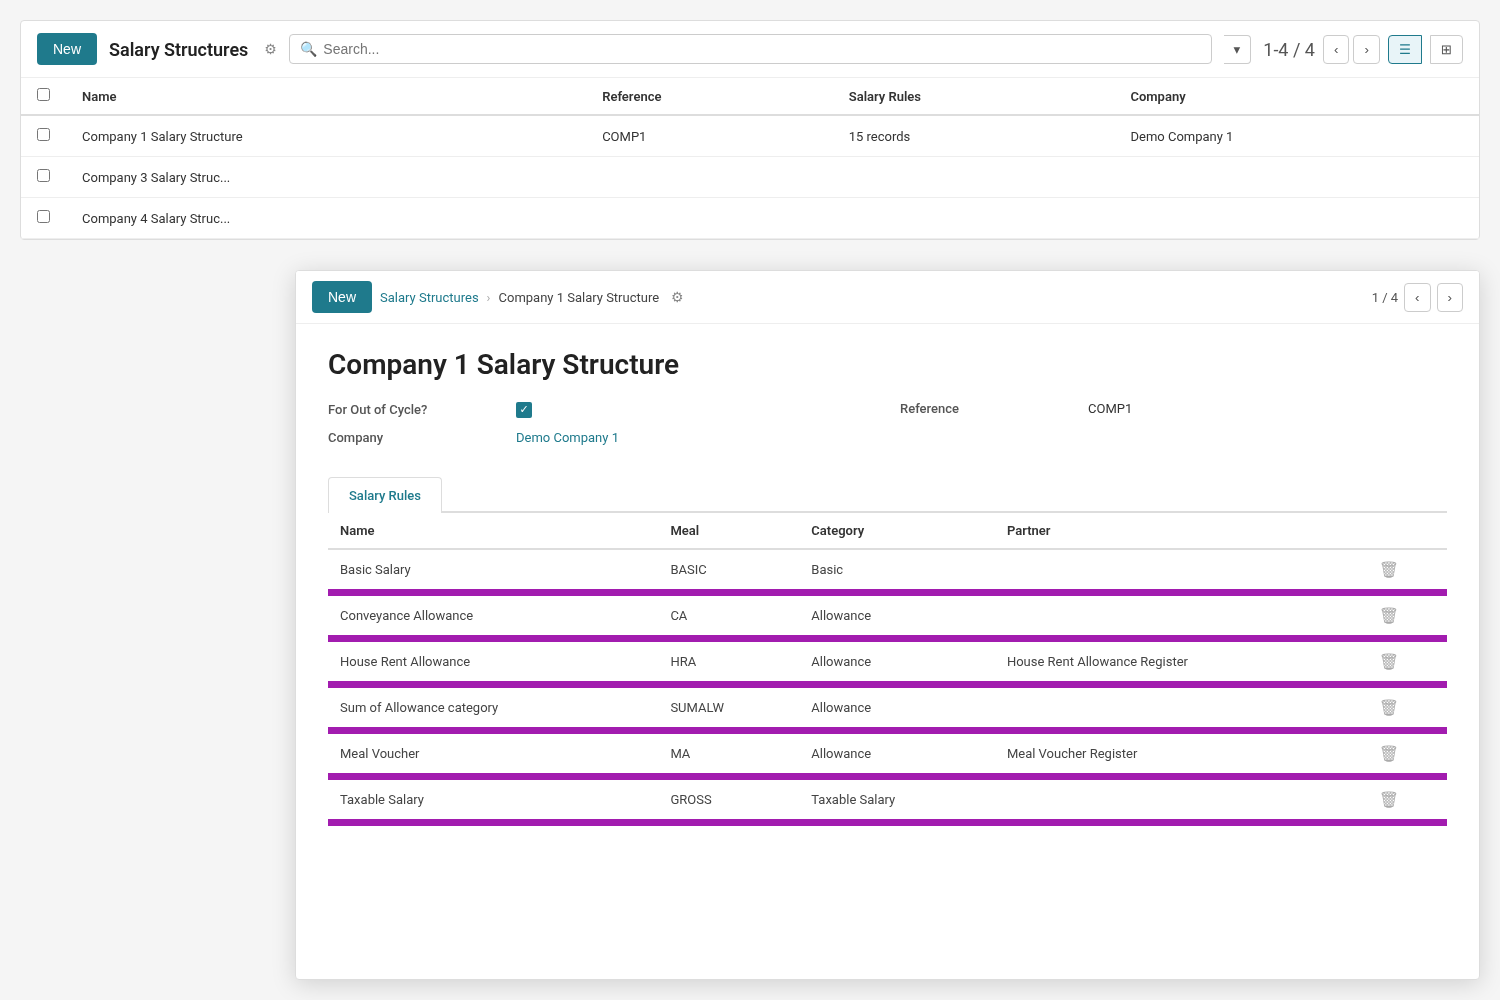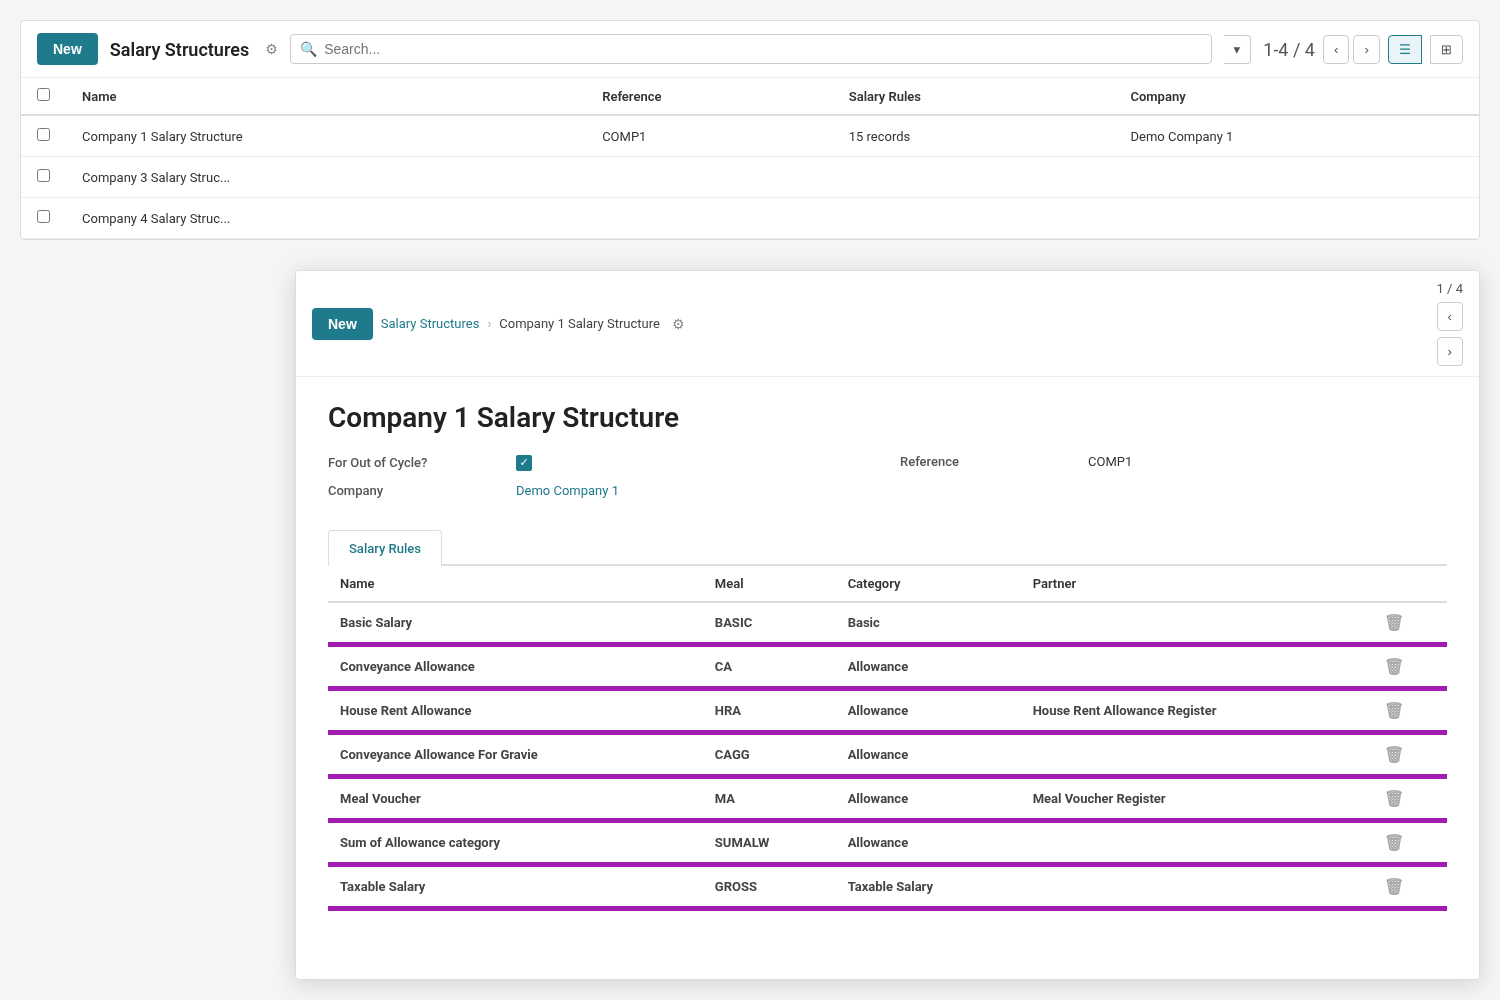--- a/index.html
+++ b/index.html
@@ -1,21 +1,21 @@
 <!DOCTYPE html>
 <html><head>
   <meta charset="utf-8">
   <style>
     * { box-sizing: border-box; margin: 0; padding: 0; }
     body { font-family: -apple-system, BlinkMacSystemFont, 'Segoe UI', Roboto, sans-serif; background: #f5f5f5; font-size: 14px; color: #333; }
 
     
     .list-view { background: #fff; border: 1px solid #ddd; border-radius: 4px; margin: 20px; }
     .list-header { display: flex; align-items: center; padding: 12px 16px; border-bottom: 1px solid #eee; gap: 12px; }
-    .btn-new { background: #1f7a8c; color: #fff; border: none; border-radius: 4px; padding: 8px 16px; font-size: 14px; font-weight: 700; cursor: pointer; }
+    .btn-new { background: #1f7a8c; color: #fff; border: none; border-radius: 4px; padding: 8px 16px; font-size: 14px; font-weight: 400; cursor: pointer; }
     .page-title { font-size: 18px; font-weight: 600; color: #222; }
     .gear-icon { color: #888; margin-left: 4px; cursor: pointer; }
     .search-box { flex: 1; display: flex; align-items: center; border: 1px solid #ccc; border-radius: 4px; padding: 6px 10px; background: #fff; }
     .search-box input { border: none; outline: none; flex: 1; font-size: 14px; color: #4d7c0f; }
     .search-icon { color: #999; margin-right: 6px; }
     .dropdown-arrow { background: #fff; border: 1px solid #ccc; border-left: none; border-radius: 0 4px 4px 0; padding: 6px 10px; cursor: pointer; color: #555; }
     .pagination-info { color: #555; font-size: 18px; }
     .nav-btn { background: #fff; border: 1px solid #ccc; border-radius: 4px; padding: 6px 10px; cursor: pointer; color: #555; }
     .view-btn { background: #fff; border: 1px solid #ccc; padding: 6px 10px; cursor: pointer; color: #555; }
     .view-btn.active { background: #e8f4f8; border-color: #1f7a8c; color: #1f7a8c; }
@@ -26,21 +26,21 @@
     .table-wrap table { width: 100%; border-collapse: collapse; }
     .table-wrap th { text-align: left; padding: 10px 16px; font-weight: 600; color: #333; border-bottom: 2px solid #ddd; font-size: 13px; }
     .table-wrap td { padding: 12px 16px; border-bottom: 1px solid #eee; color: #333; font-size: 13px; }
     .checkbox-col { width: 36px; text-align: center; }
     input[type=checkbox] { cursor: pointer; }
     .detail-panel { position: fixed; top: 270px; left: 295px; right: 20px; bottom: 20px; background: #fff; border: 1px solid #ddd; border-radius: 4px; z-index: 20; overflow-y: auto; box-shadow: 0 4px 24px rgba(0,0,0,0.15); }
     .detail-header { display: flex; align-items: center; padding: 10px 16px; border-bottom: 1px solid #eee; gap: 8px; background: #fff; }
     .breadcrumb-link { color: #1f7a8c; font-size: 13px; cursor: pointer; text-decoration: none; }
     .breadcrumb-sep { color: #aaa; font-size: 13px; }
     .breadcrumb-current { font-size: 13px; color: #444; }
-    .detail-nav { margin-left: auto; display: flex; align-items: center; gap: 6px; flex-direction: column; }
+    .detail-nav { margin-left: auto; display: flex; align-items: center; gap: 6px; }
     .detail-nav-info { font-size: 13px; color: #555; }
 
     .detail-body { padding: 24px 32px; }
     .field-label-sm { font-size: 12px; color: #888; margin-bottom: 4px; }
     .structure-name { font-size: 28px; font-weight: 600; color: #222; margin-bottom: 20px; }
     .field-pair { display: grid; grid-template-columns: 180px 1fr; gap: 8px; align-items: center; margin-bottom: 12px; }
     .field-key { font-size: 13px; color: #555; font-weight: 500; }
     .field-val { font-size: 13px; color: #333; }
     .field-val.link { color: #1f7a8c; cursor: pointer; }
     .checkbox-checked { width: 16px; height: 16px; background: #1f7a8c; border: none; border-radius: 2px; display: inline-flex; align-items: center; justify-content: center; }
@@ -50,21 +50,21 @@
     .col-fields {}
 
     
     .tabs { border-bottom: 2px solid #ddd; margin-bottom: 0; }
     .tab { display: inline-block; padding: 10px 20px; font-size: 13px; font-weight: 500; color: #555; cursor: pointer; border: 1px solid transparent; border-bottom: none; margin-bottom: -2px; border-radius: 4px 4px 0 0; }
     .tab.active { border-color: #ddd; border-bottom-color: #fff; color: #1f7a8c; background: #fff; }
 
     
     .rules-table { width: 100%; border-collapse: collapse; margin-top: 0; }
     .rules-table th { text-align: left; padding: 10px 12px; font-weight: 600; color: #333; border-bottom: 2px solid #ddd; font-size: 13px; }
-    .rules-table td { padding: 10px 12px; border-bottom: 5px solid #a21caf; font-size: 13px; color: #444; font-weight: bold; }
+    .rules-table td { padding: 10px 12px; border-bottom: 7px solid #a21caf; font-size: 13px; color: #444; }
     .delete-icon { color: #aaa; cursor: pointer; font-size: 16px; }
 
     .header-controls { display: flex; align-items: center; gap: 8px; margin-left: auto; }
     .nav-group { display: flex; align-items: center; gap: 4px; }
   </style>
 </head>
 <body>
 
 <div class="list-view">
   <div class="list-header">
@@ -189,38 +189,31 @@
     <td><span class="delete-icon">🗑</span></td>
   </tr>
           <tr>
     <td>House Rent Allowance</td>
     <td>HRA</td>
     <td>Allowance</td>
     <td>House Rent Allowance Register</td>
     <td><span class="delete-icon">🗑</span></td>
   </tr>
           <tr>
-    <td>Conveyance Allowance For Gravie</td>
-    <td>CAGG</td>
+    <td>Sum of Allowance category</td>
+    <td>SUMALW</td>
     <td>Allowance</td>
     <td></td>
     <td><span class="delete-icon">🗑</span></td>
   </tr>
           <tr>
     <td>Meal Voucher</td>
     <td>MA</td>
     <td>Allowance</td>
     <td>Meal Voucher Register</td>
-    <td><span class="delete-icon">🗑</span></td>
-  </tr>
-          <tr>
-    <td>Sum of Allowance category</td>
-    <td>SUMALW</td>
-    <td>Allowance</td>
-    <td></td>
     <td><span class="delete-icon">🗑</span></td>
   </tr>
           <tr>
     <td>Taxable Salary</td>
     <td>GROSS</td>
     <td>Taxable Salary</td>
     <td></td>
     <td><span class="delete-icon">🗑</span></td>
   </tr>
         </tbody>

